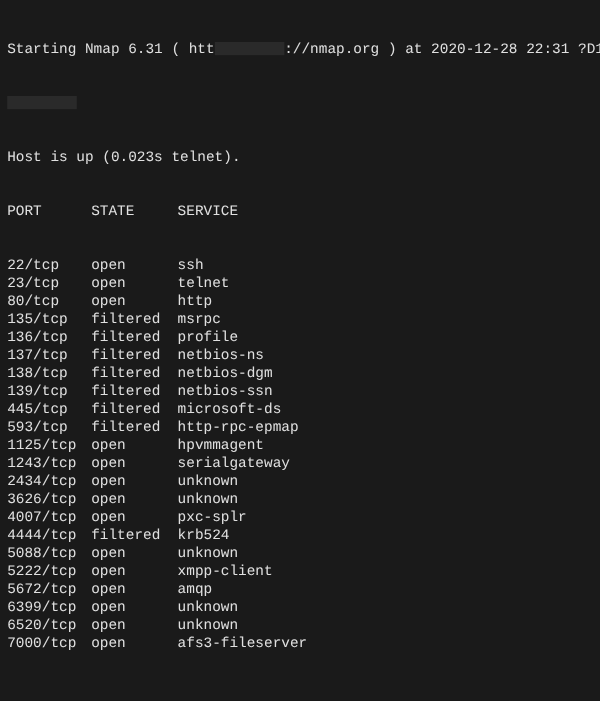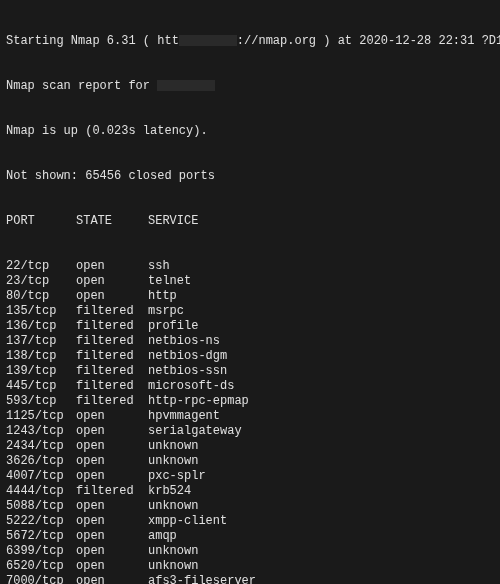--- a/index.html
+++ b/index.html
@@ -33,18 +33,17 @@
   }
   .c-port { width: 70px; }
   .c-state { width: 72px; }
   .c-service { }
 </style>
 </head>
 <body>
 
 <div class="terminal">
   <div class="header-line"><span>Starting Nmap 6.31 ( htt</span><span class="redacted"></span><span>://nmap.org ) at 2020-12-28 22:31 ?D1ú±ê×?ê±??</span></div>
-  <div class="header-line"><span>Nmap scan report for </span><span class="redacted"></span></div>
-  <div class="header-line">Nmap is up (0.023s latency).</div>
-  <div class="header-line">Not shown: 65456 closed ports</div>
+  <div class="header-line"><span class="redacted"></span></div>
+  <div class="header-line">Host is up (0.023s telnet).</div>
   <div class="cols-header"><span class="c-port">PORT</span><span class="c-state">STATE</span><span class="c-service">SERVICE</span></div>
   <div id="rows"><div class="row"><span class="c-port">22/tcp</span><span class="c-state">open</span><span class="c-service">ssh</span></div><div class="row"><span class="c-port">23/tcp</span><span class="c-state">open</span><span class="c-service">telnet</span></div><div class="row"><span class="c-port">80/tcp</span><span class="c-state">open</span><span class="c-service">http</span></div><div class="row"><span class="c-port">135/tcp</span><span class="c-state">filtered</span><span class="c-service">msrpc</span></div><div class="row"><span class="c-port">136/tcp</span><span class="c-state">filtered</span><span class="c-service">profile</span></div><div class="row"><span class="c-port">137/tcp</span><span class="c-state">filtered</span><span class="c-service">netbios-ns</span></div><div class="row"><span class="c-port">138/tcp</span><span class="c-state">filtered</span><span class="c-service">netbios-dgm</span></div><div class="row"><span class="c-port">139/tcp</span><span class="c-state">filtered</span><span class="c-service">netbios-ssn</span></div><div class="row"><span class="c-port">445/tcp</span><span class="c-state">filtered</span><span class="c-service">microsoft-ds</span></div><div class="row"><span class="c-port">593/tcp</span><span class="c-state">filtered</span><span class="c-service">http-rpc-epmap</span></div><div class="row"><span class="c-port">1125/tcp</span><span class="c-state">open</span><span class="c-service">hpvmmagent</span></div><div class="row"><span class="c-port">1243/tcp</span><span class="c-state">open</span><span class="c-service">serialgateway</span></div><div class="row"><span class="c-port">2434/tcp</span><span class="c-state">open</span><span class="c-service">unknown</span></div><div class="row"><span class="c-port">3626/tcp</span><span class="c-state">open</span><span class="c-service">unknown</span></div><div class="row"><span class="c-port">4007/tcp</span><span class="c-state">open</span><span class="c-service">pxc-splr</span></div><div class="row"><span class="c-port">4444/tcp</span><span class="c-state">filtered</span><span class="c-service">krb524</span></div><div class="row"><span class="c-port">5088/tcp</span><span class="c-state">open</span><span class="c-service">unknown</span></div><div class="row"><span class="c-port">5222/tcp</span><span class="c-state">open</span><span class="c-service">xmpp-client</span></div><div class="row"><span class="c-port">5672/tcp</span><span class="c-state">open</span><span class="c-service">amqp</span></div><div class="row"><span class="c-port">6399/tcp</span><span class="c-state">open</span><span class="c-service">unknown</span></div><div class="row"><span class="c-port">6520/tcp</span><span class="c-state">open</span><span class="c-service">unknown</span></div><div class="row"><span class="c-port">7000/tcp</span><span class="c-state">open</span><span class="c-service">afs3-fileserver</span></div></div>
 </div>
 
 </body></html>

